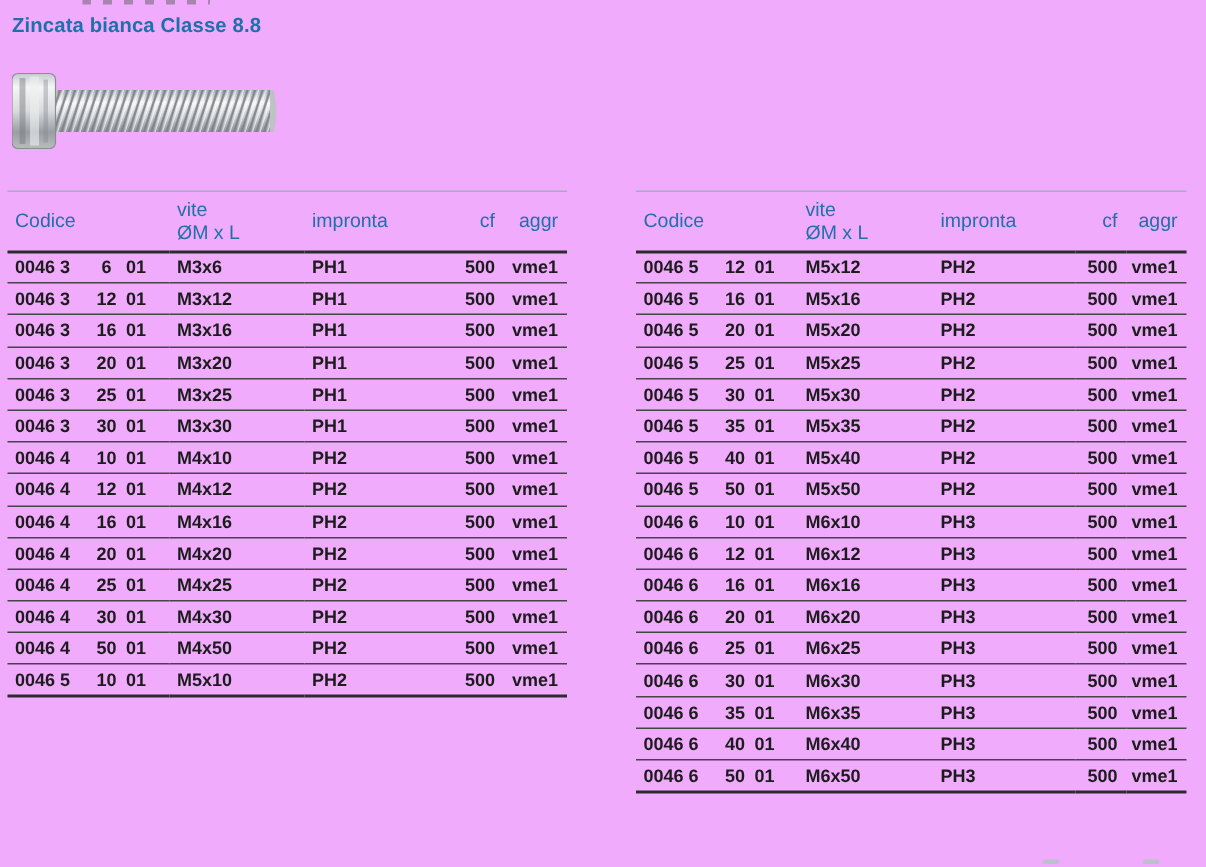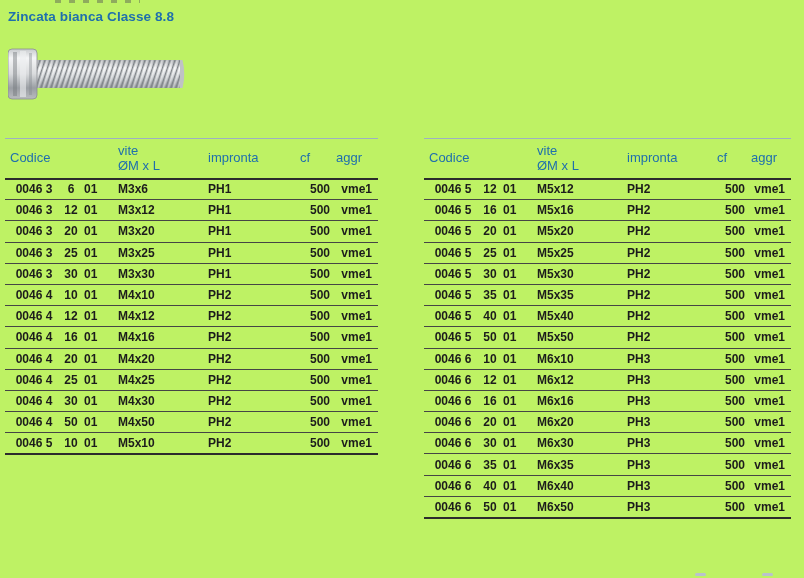--- a/index.html
+++ b/index.html
@@ -1,37 +1,37 @@
 <!DOCTYPE html>
 <html><head>
 <meta charset="utf-8">
 <style>
   * { margin:0; padding:0; box-sizing:border-box; }
   html,body { width:804px; height:578px; background:#ffffff; font-family:"Liberation Sans",sans-serif; }
-  .page { position:relative; width:804px; height:578px; overflow:hidden; background:#bef264; }
+  .page { position:relative; width:804px; height:578px; overflow:hidden; background:#f0abfc; }
 
   .page-title {
     position:absolute; left:8px; top:9px;
     font-size:13.5px; font-weight:600; color:#1f6fad; letter-spacing:.1px;
   }
 
   .top-artifact {
     position:absolute; left:55px; top:0; width:85px; height:3px; opacity:.45;
     background:repeating-linear-gradient(90deg,#555 0 6px,transparent 6px 14px);
   }
   .bottom-artifact {
     position:absolute; top:573px; width:11px; height:3px;
     background:#b9c2cc; border-radius:2px;
   }
   .bottom-artifact.a1 { left:695px; }
   .bottom-artifact.a2 { left:762px; }
 
   .screw-wrap { position:absolute; left:8px; top:46px; width:178px; height:56px; }
 
-  .tbl { position:absolute; top:138px; }
+  .tbl { position:absolute; top:127px; }
   .tbl.left  { left:5px;  width:373px; }
   .tbl.right { left:424px; width:367px; }
 
   table { border-collapse:collapse; table-layout:fixed; width:100%; }
 
   col.c-codice   { width:108px; }
   col.c-vite     { width:90px; }
   col.c-impronta { width:97px; }
   col.c-cf       { width:36px; }
   col.c-aggr     { width:42px; }
@@ -39,32 +39,32 @@
   .tbl.right col.c-cf       { width:34px; }
   .tbl.right col.c-aggr     { width:40px; }
 
   thead th {
     border-top:1px solid #9db0c3;
     border-bottom:2px solid #2c2c2c;
     height:40px; vertical-align:middle;
     color:#1f6fad; font-weight:400; font-size:13px; text-align:left;
     padding:1px 0 2px 5px; line-height:15px;
   }
-  thead th.h-cf, thead th.h-aggr { padding:1px 6px 2px 0; }
+  thead th.h-cf, thead th.h-aggr { text-align:right; padding:1px 6px 2px 0; }
 
   tbody td {
     height:21.2px; vertical-align:middle;
     font-size:12px; font-weight:700; color:#1c1c1c;
     border-bottom:1px solid #454545;
     padding:0 0 0 5px; white-space:nowrap; overflow:hidden;
   }
   tbody td.td-cf, tbody td.td-aggr { text-align:right; padding:0 6px 0 0; }
   tbody tr:last-child td { border-bottom:2px solid #2c2c2c; }
 
-  .c1 { display:inline-block; width:48px;text-align:center; }
+  .c1 { display:inline-block; width:48px; }
   .c2 { display:inline-block; width:26px; text-align:center; }
 </style>
 </head>
 <body>
 
 <div class="page">
 
   <div class="top-artifact"></div>
 
   <div class="page-title">Zincata bianca Classe 8.8</div>
@@ -130,20 +130,27 @@
     <td class="td-aggr">vme1</td>
   </tr>
           <tr>
     <td class="td-codice"><span class="c1">0046 3</span><span class="c2">12</span><span class="c3">01</span></td>
     <td class="td-vite">M3x12</td>
     <td class="td-impronta">PH1</td>
     <td class="td-cf">500</td>
     <td class="td-aggr">vme1</td>
   </tr>
           <tr>
+    <td class="td-codice"><span class="c1">0046 3</span><span class="c2">16</span><span class="c3">01</span></td>
+    <td class="td-vite">M3x16</td>
+    <td class="td-impronta">PH1</td>
+    <td class="td-cf">500</td>
+    <td class="td-aggr">vme1</td>
+  </tr>
+          <tr>
     <td class="td-codice"><span class="c1">0046 3</span><span class="c2">20</span><span class="c3">01</span></td>
     <td class="td-vite">M3x20</td>
     <td class="td-impronta">PH1</td>
     <td class="td-cf">500</td>
     <td class="td-aggr">vme1</td>
   </tr>
           <tr>
     <td class="td-codice"><span class="c1">0046 3</span><span class="c2">25</span><span class="c3">01</span></td>
     <td class="td-vite">M3x25</td>
     <td class="td-impronta">PH1</td>
@@ -317,20 +324,27 @@
     <td class="td-aggr">vme1</td>
   </tr>
           <tr>
     <td class="td-codice"><span class="c1">0046 6</span><span class="c2">20</span><span class="c3">01</span></td>
     <td class="td-vite">M6x20</td>
     <td class="td-impronta">PH3</td>
     <td class="td-cf">500</td>
     <td class="td-aggr">vme1</td>
   </tr>
           <tr>
+    <td class="td-codice"><span class="c1">0046 6</span><span class="c2">25</span><span class="c3">01</span></td>
+    <td class="td-vite">M6x25</td>
+    <td class="td-impronta">PH3</td>
+    <td class="td-cf">500</td>
+    <td class="td-aggr">vme1</td>
+  </tr>
+          <tr>
     <td class="td-codice"><span class="c1">0046 6</span><span class="c2">30</span><span class="c3">01</span></td>
     <td class="td-vite">M6x30</td>
     <td class="td-impronta">PH3</td>
     <td class="td-cf">500</td>
     <td class="td-aggr">vme1</td>
   </tr>
           <tr>
     <td class="td-codice"><span class="c1">0046 6</span><span class="c2">35</span><span class="c3">01</span></td>
     <td class="td-vite">M6x35</td>
     <td class="td-impronta">PH3</td>

